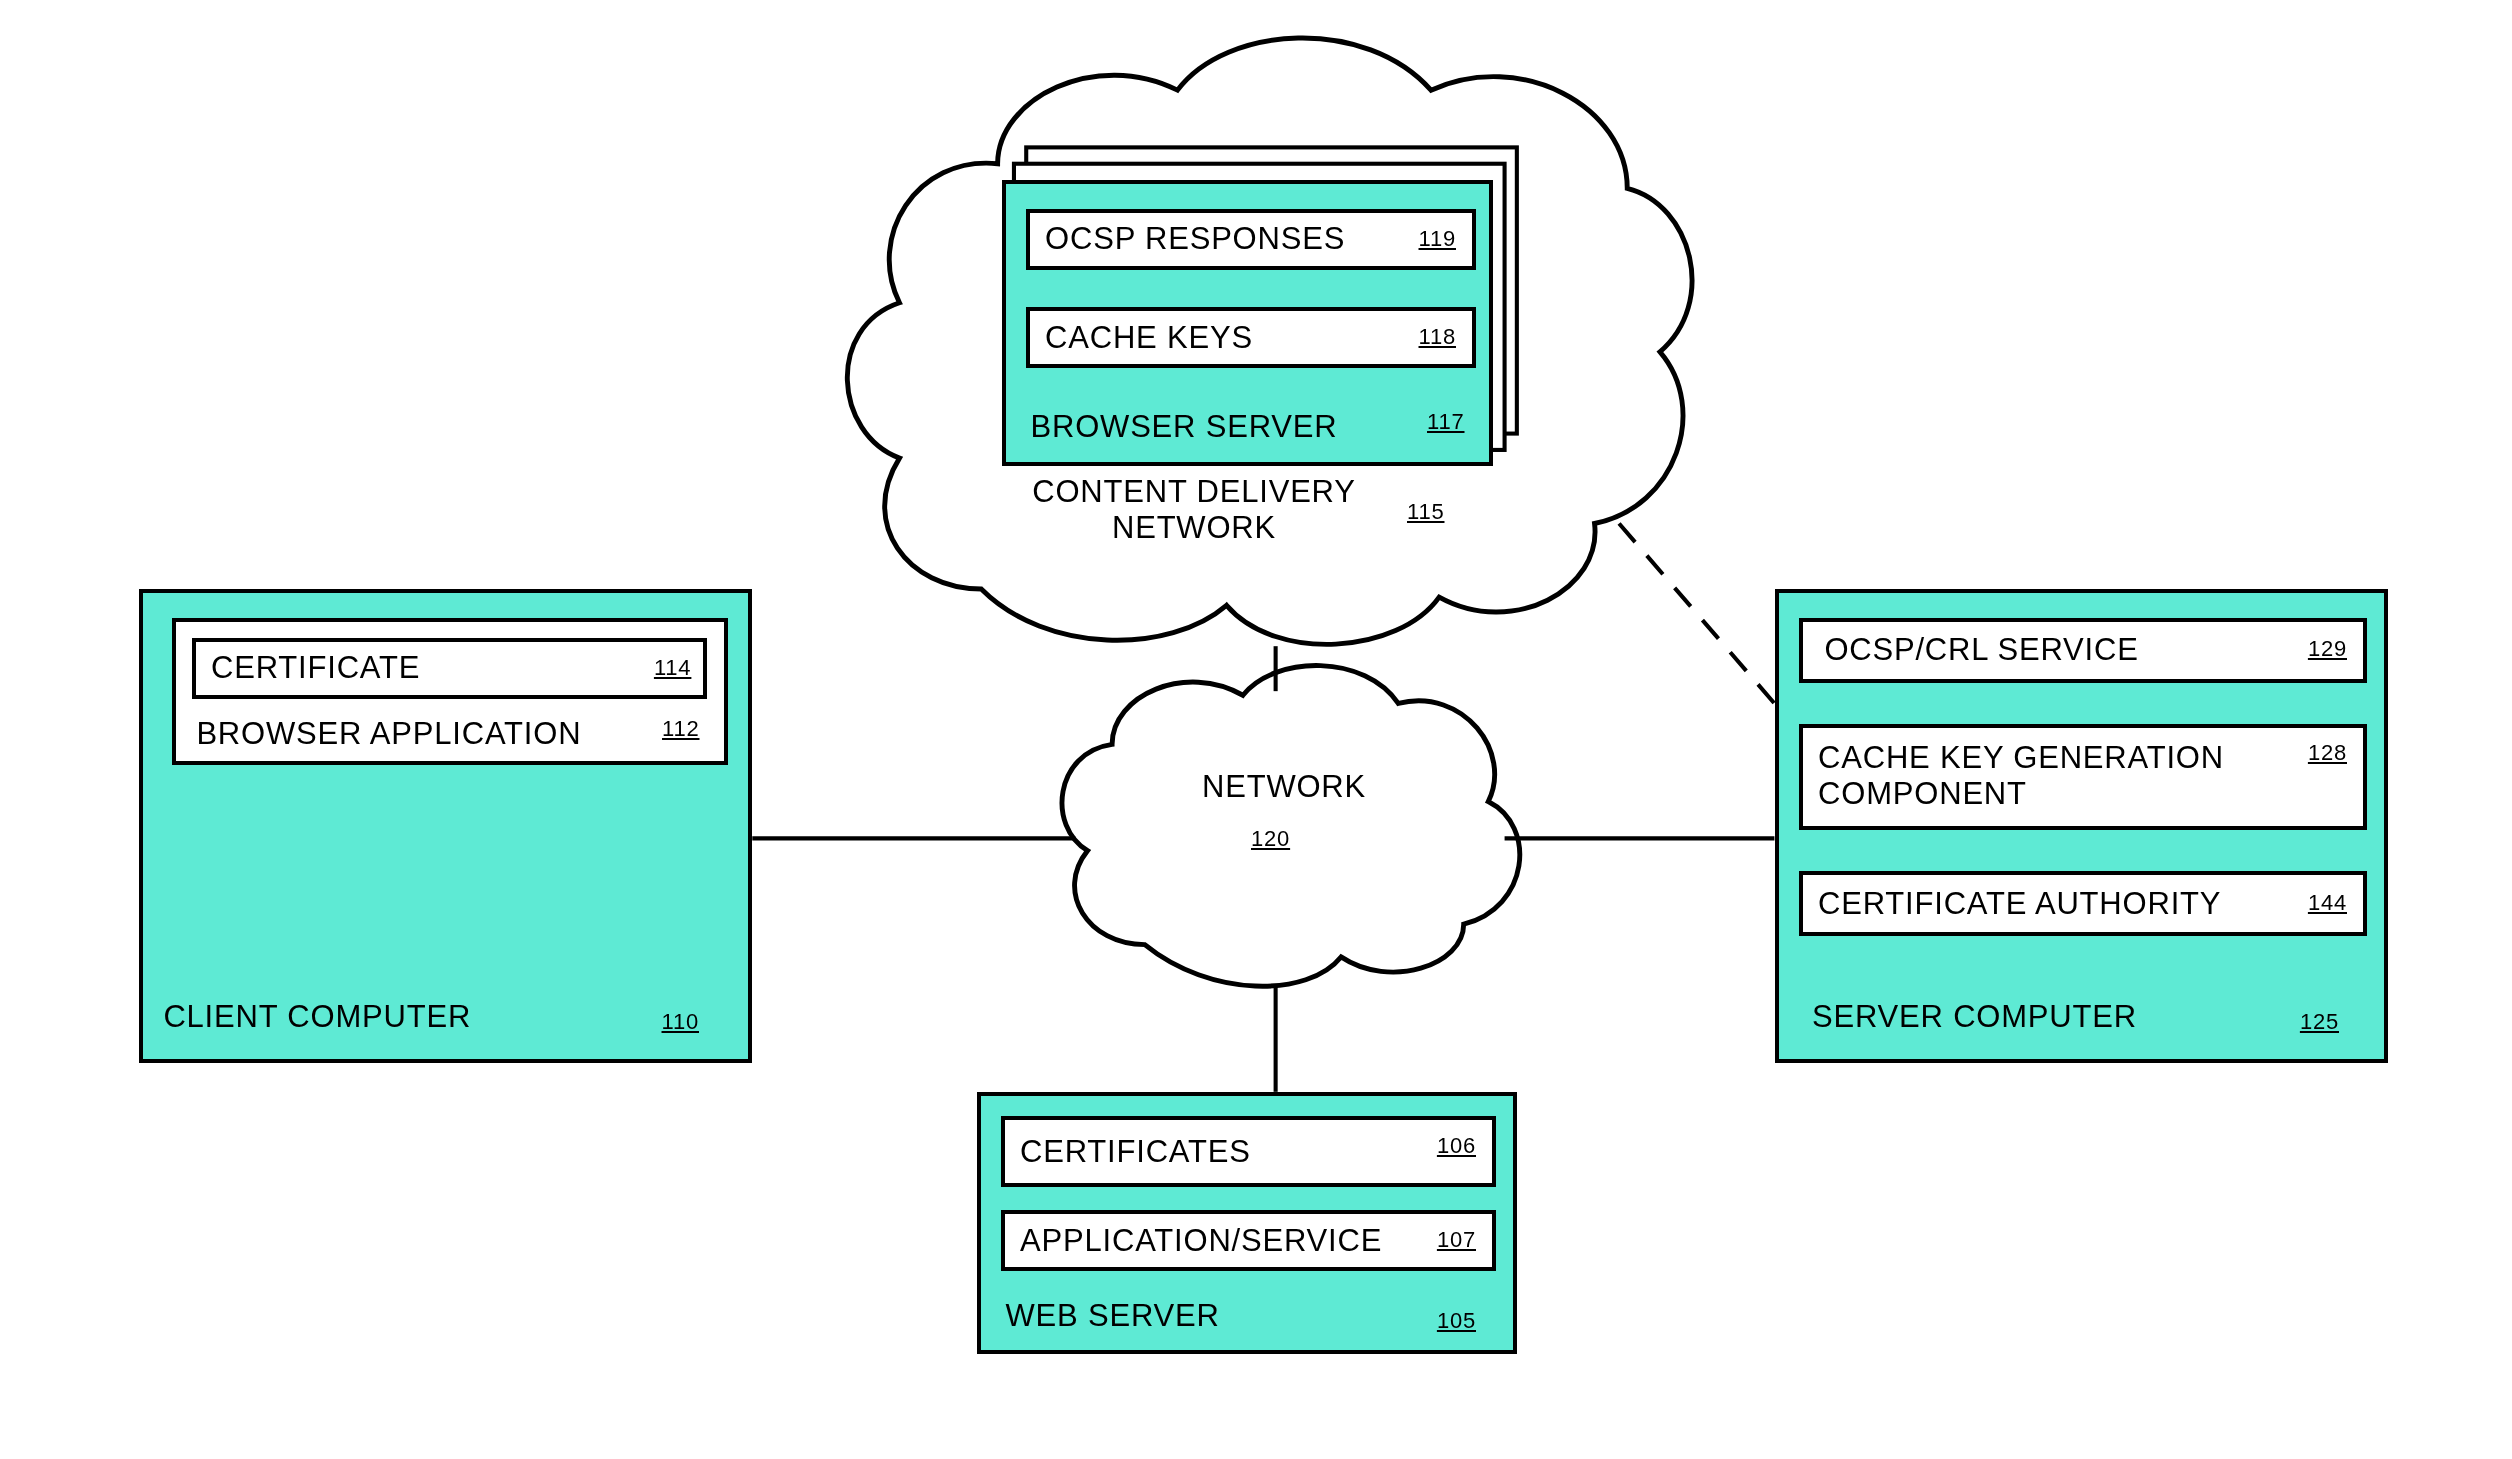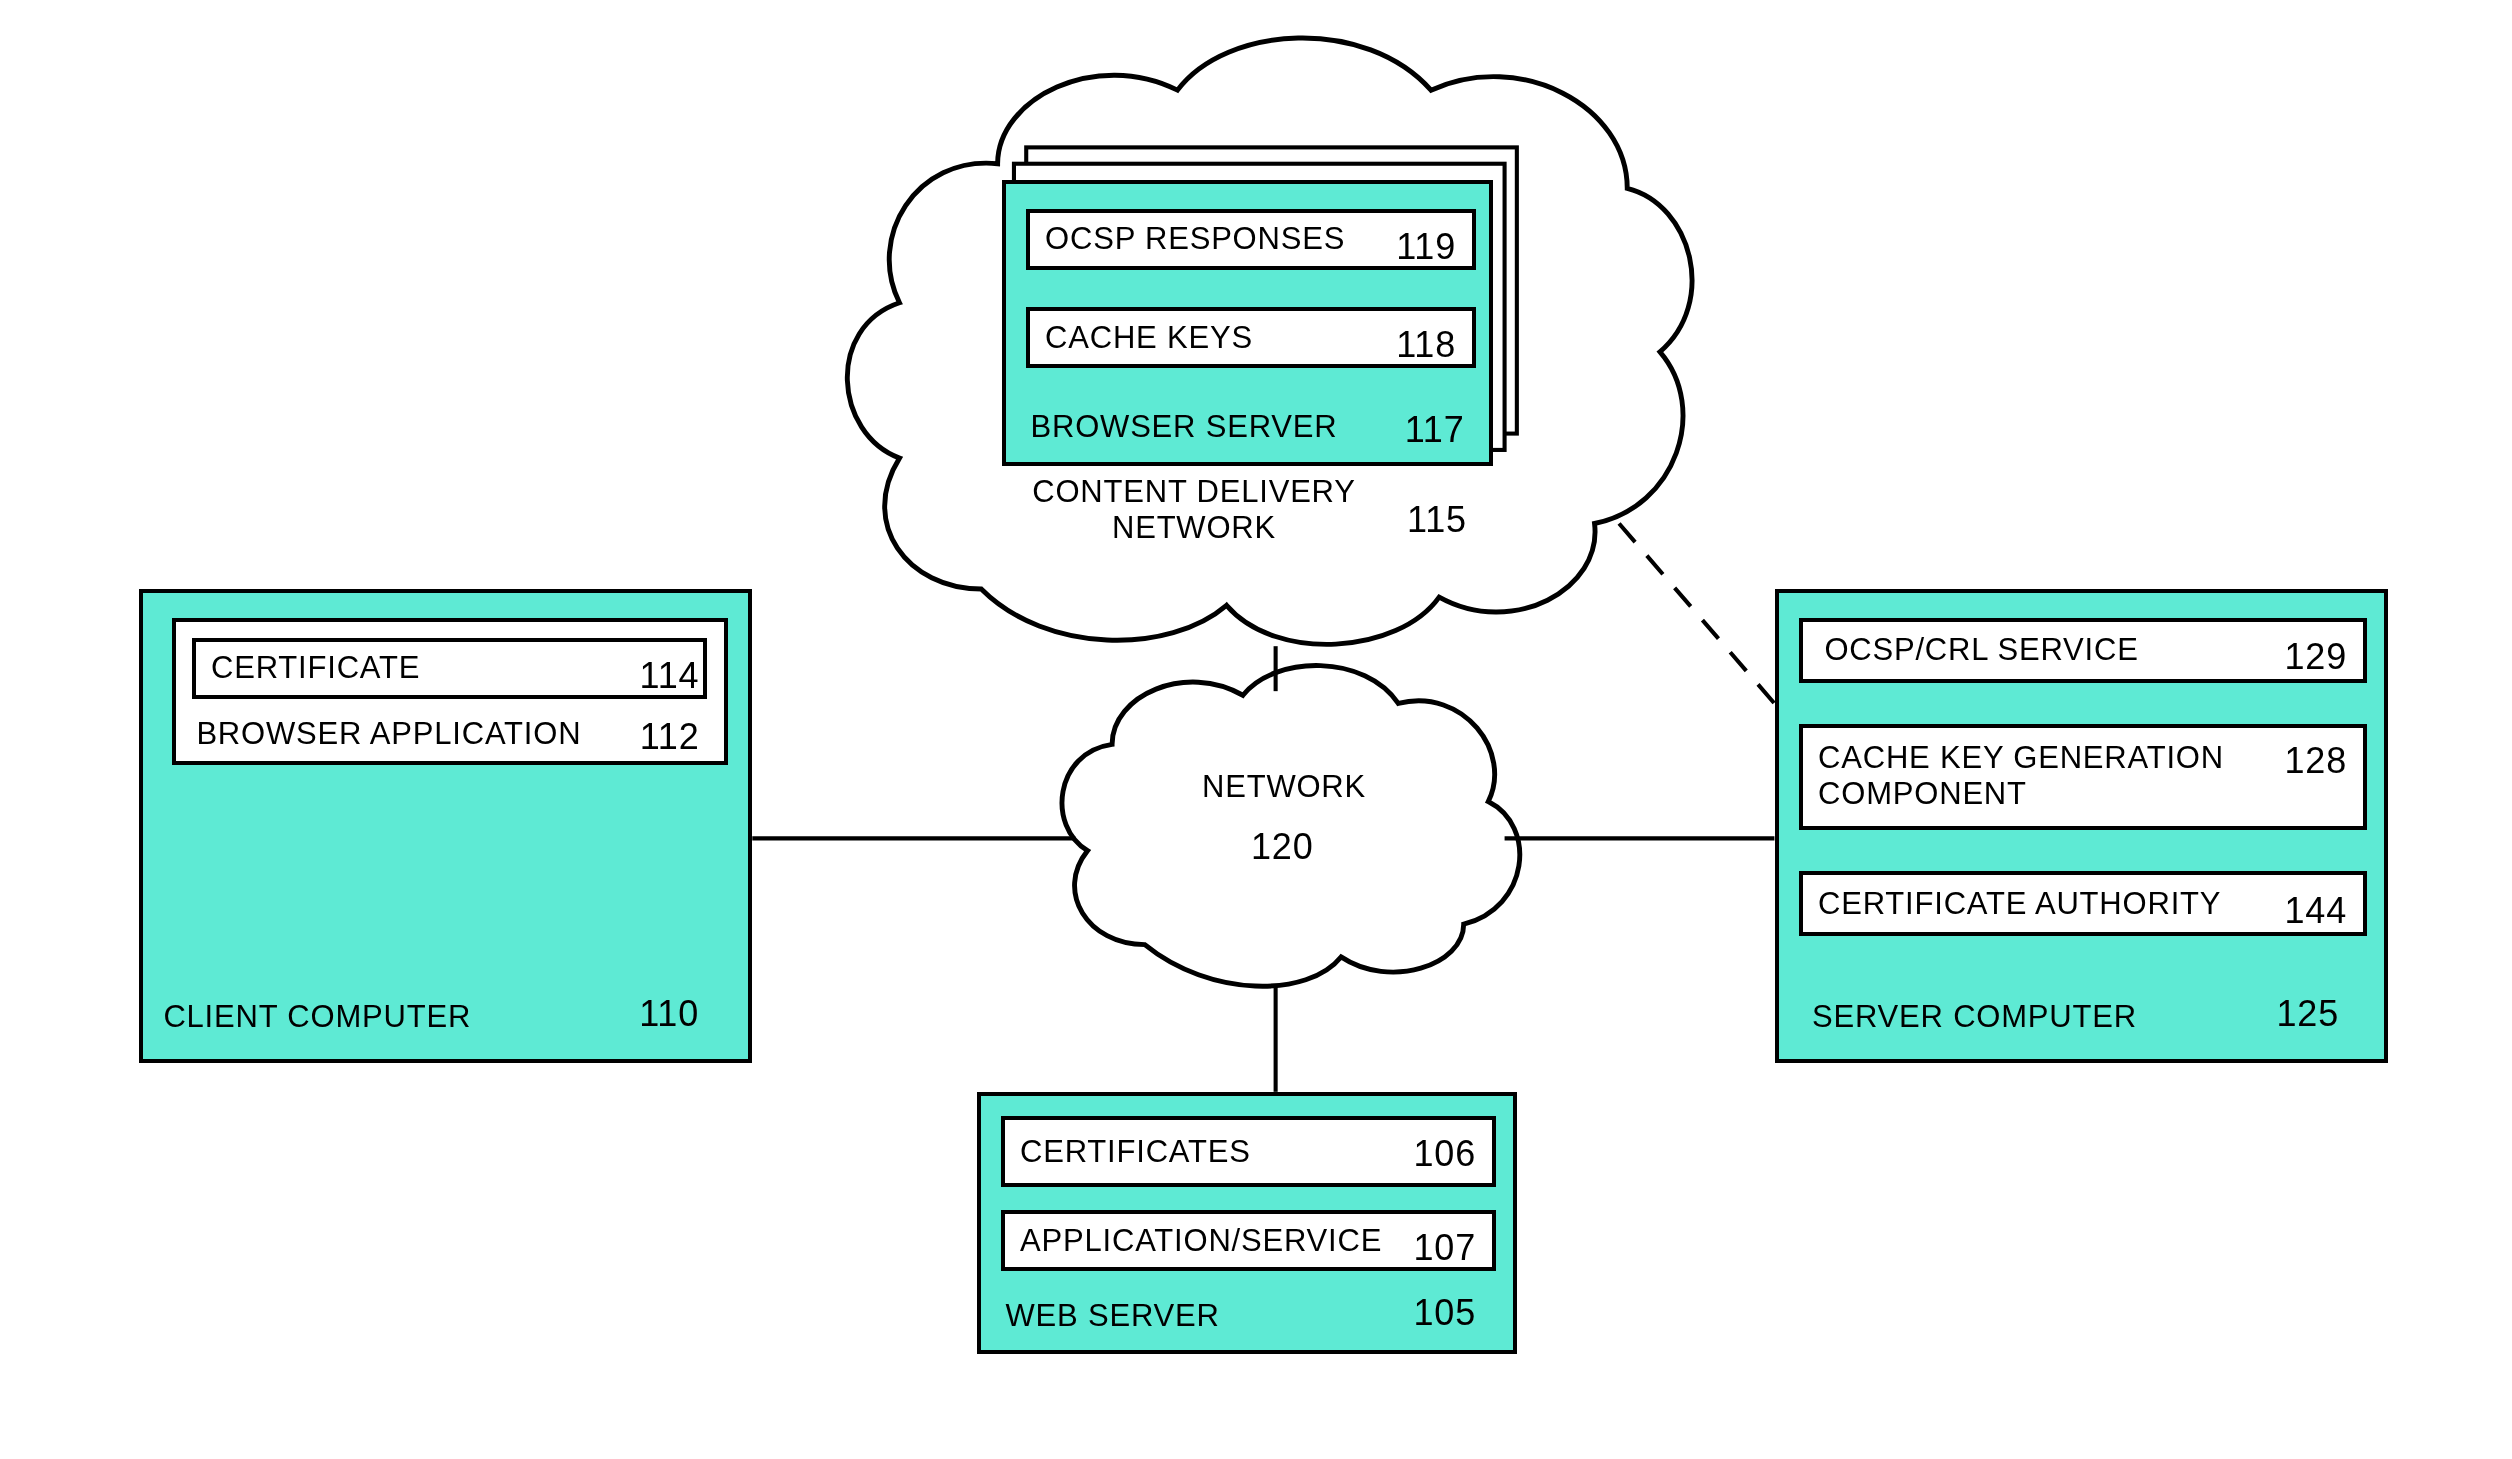--- a/index.html
+++ b/index.html
@@ -41,21 +41,22 @@
     letter-spacing: 0.8px;
     white-space: nowrap;
   }
   .multiline {
     font-size: 31px;
     letter-spacing: 0.8px;
     line-height: 1.15;
   }
   .refnum {
     position: absolute;
-    font-size: 36px;
+    font-size: 22px;
+    text-decoration: underline;
     letter-spacing: 0.8px;
   }
   .biglabel {
     position: absolute;
     font-size: 31px;
     letter-spacing: 0.8px;
   }
   .cdn-label {
     position: absolute;
     font-size: 31px;
@@ -129,21 +130,21 @@
 
   <span class="biglabel" style="left:1202px; top:769px;">NETWORK</span>
   <span class="refnum" style="left:1251px; top:826px;">120</span>
 
   <div class="box" style="left:139px; top:589px; width:613px; height:474px;">
 
     <div class="innerbox" style="left:29px; top:24.5px; width:556px; height:147px; padding:0; display:block;">
 
       <div class="innerbox" style="left:16.4px; top:16.4px; width:515px; height:61px;">
         <span class="rowlabel">CERTIFICATE</span>
-        <span class="refnum" style="right:4px; top:13px;margin-left:12px;">114</span>
+        <span class="refnum" style="right:12px; top:13px;margin-left:12px;">114</span>
       </div>
       <span class="biglabel" style="left:20.4px; top:94px;">BROWSER APPLICATION</span>
       <span class="refnum" style="right:24.5px; top:94px;">112</span>
     </div>
     <span class="biglabel" style="left:20.4px; bottom:24.5px;">CLIENT COMPUTER</span>
     <span class="refnum" style="right:49px; bottom:24.5px;">110</span>
   </div>
 
   <div class="box" style="left:977px; top:1092px; width:540px; height:262px;">
 

